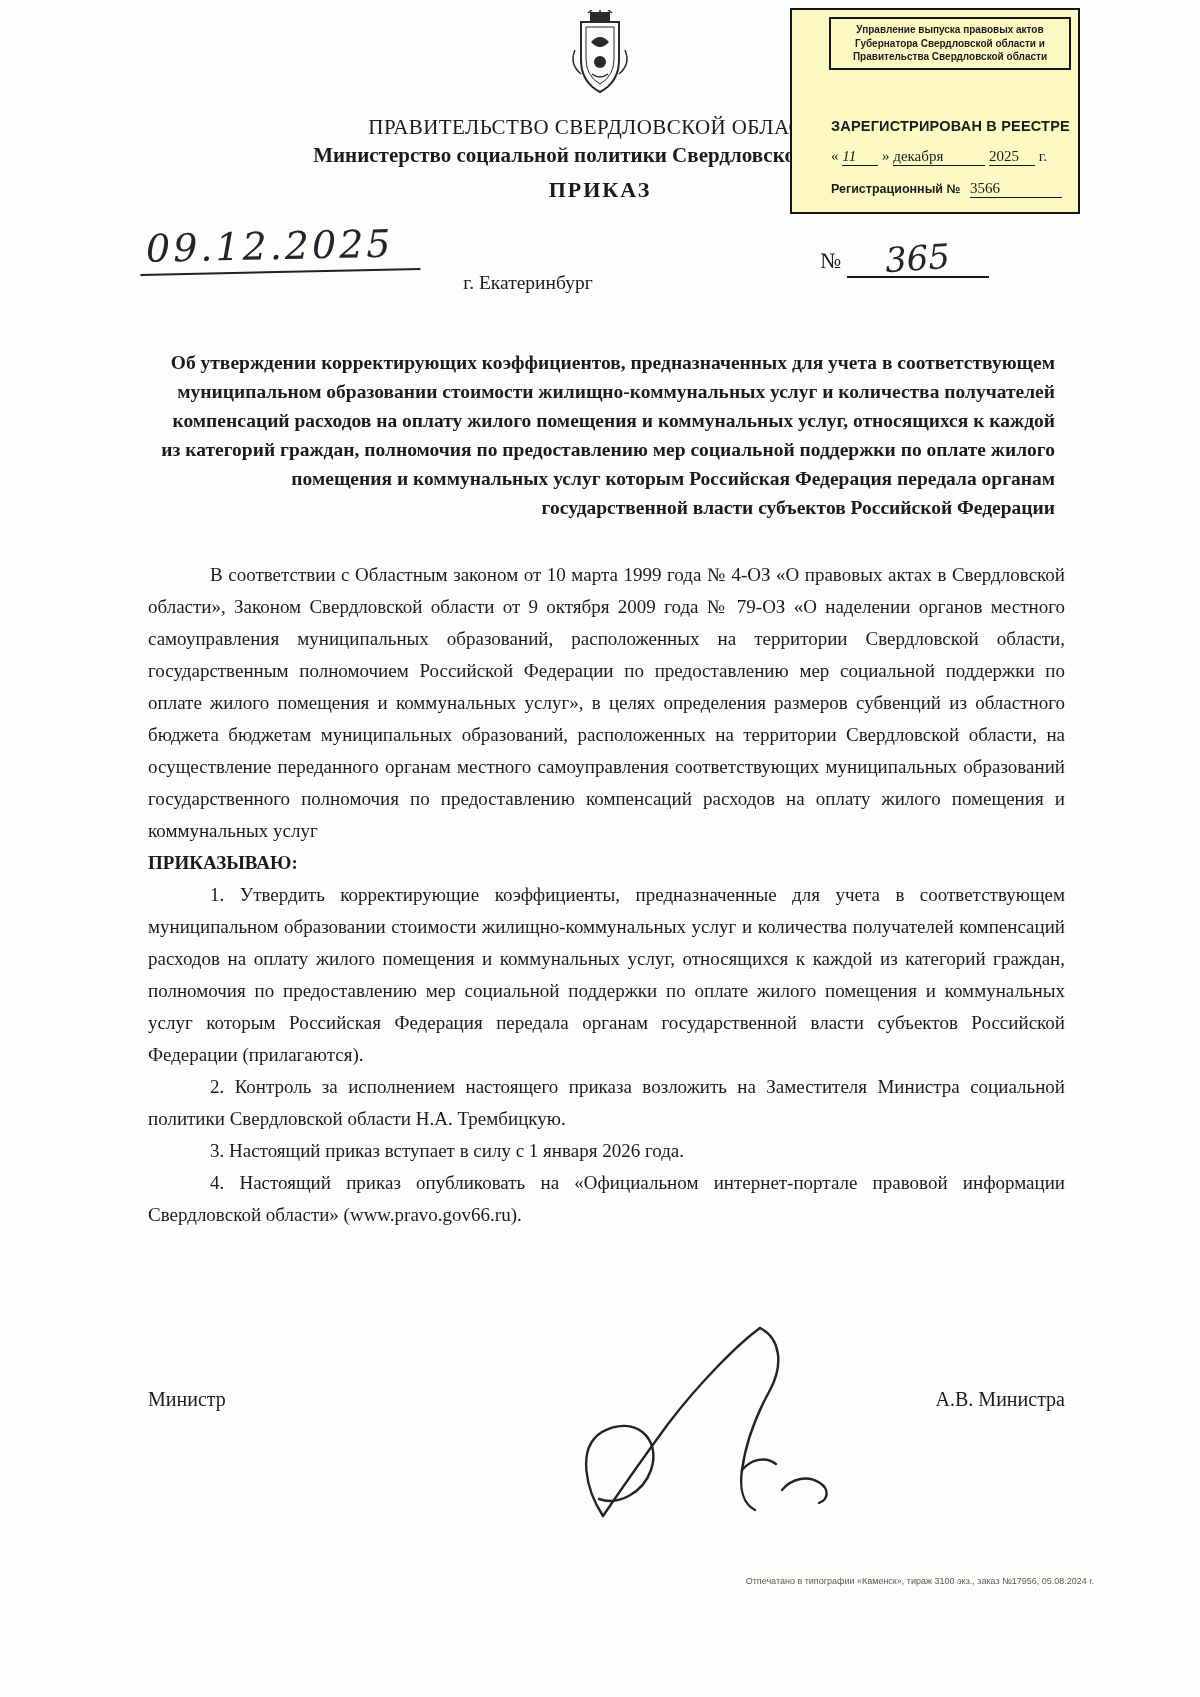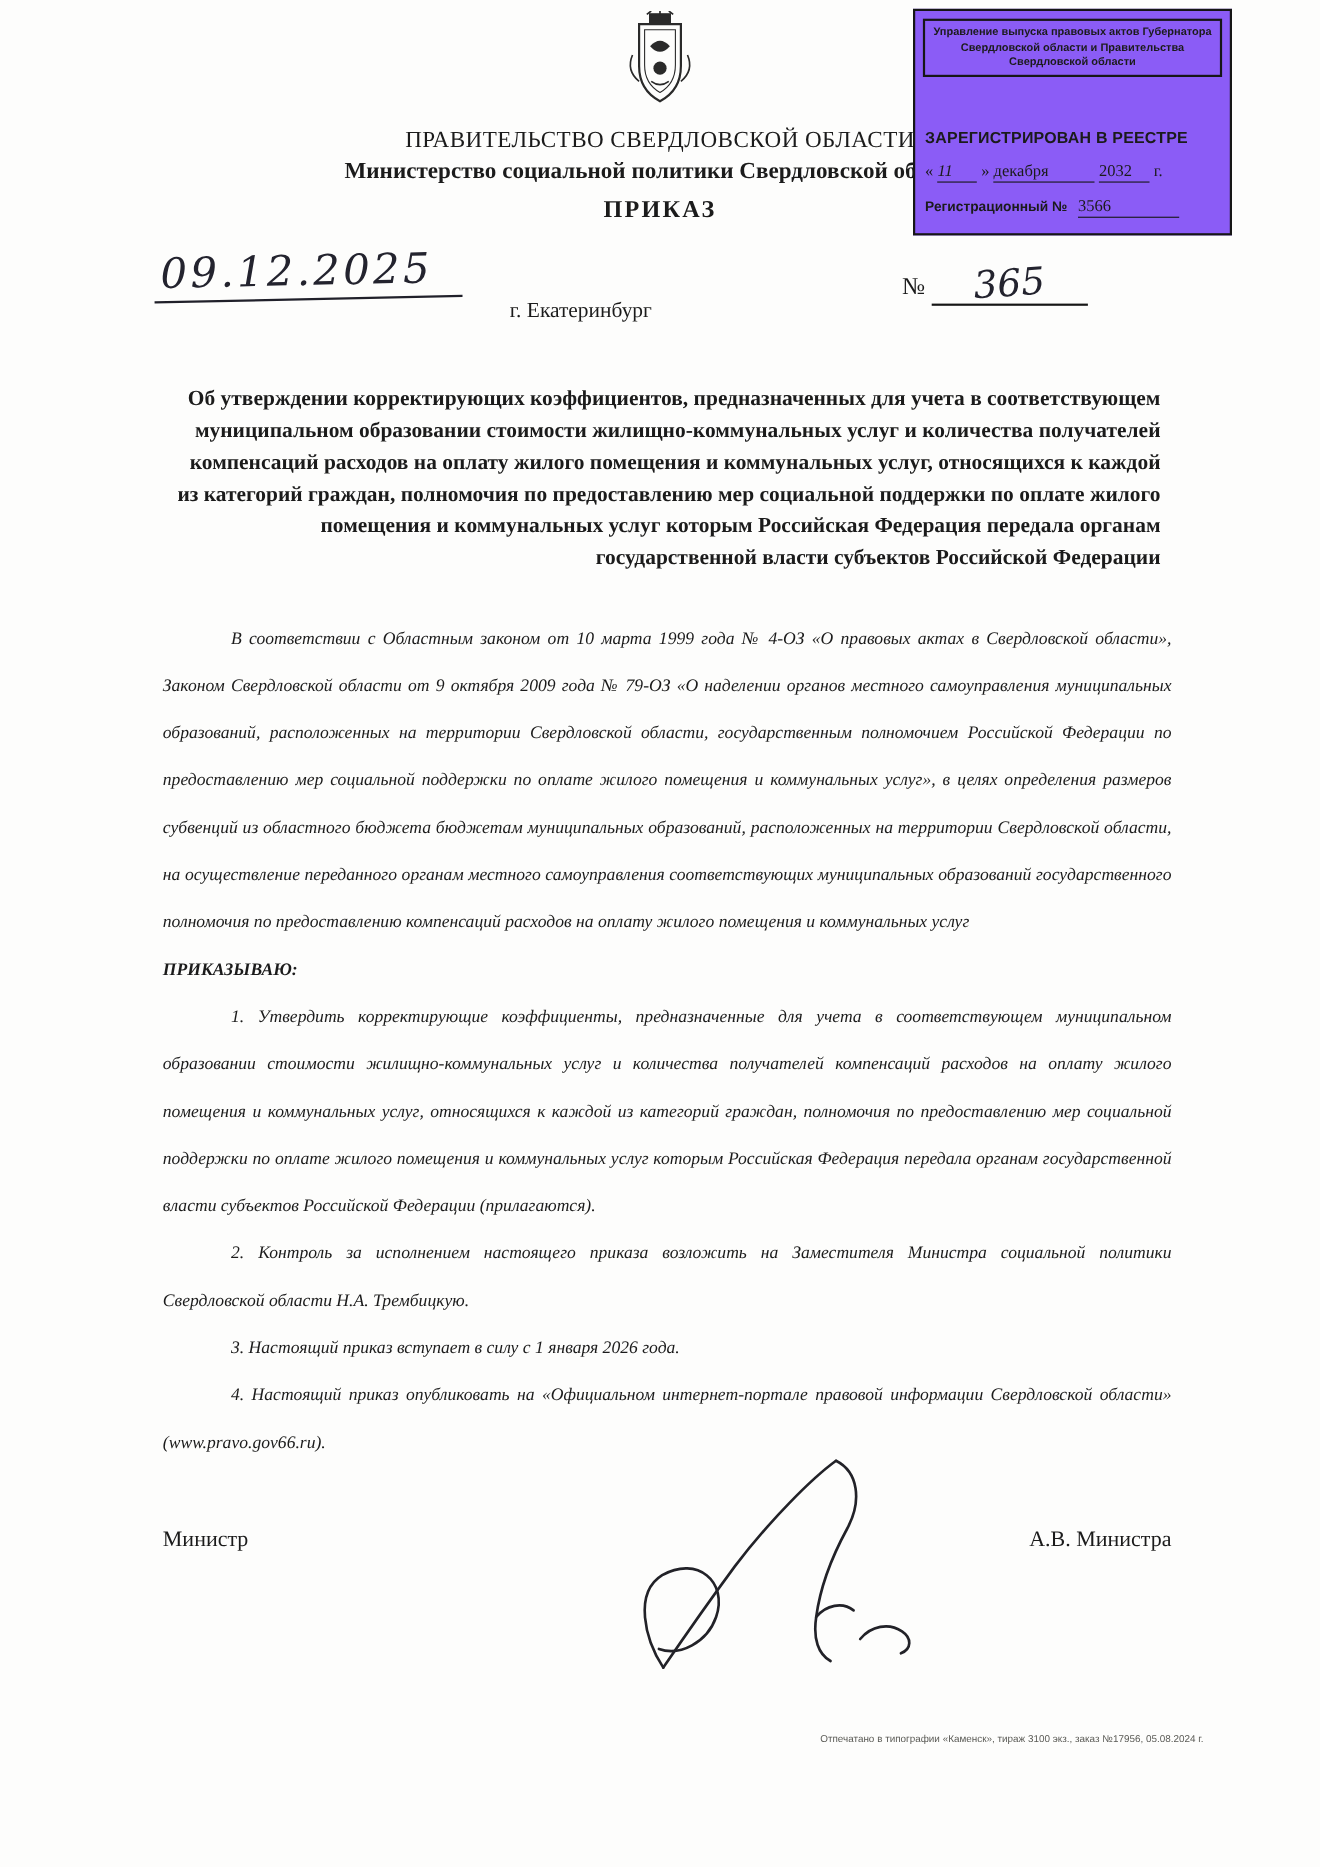--- a/index.html
+++ b/index.html
@@ -8,22 +8,22 @@
     position:relative; width:1200px; height:1697px; margin:0 auto;
     background:#fdfdfc; color:#1b1b1b; overflow:hidden;
     font-family:"Liberation Serif", serif;
   }
 
   
   .emblem { position:absolute; top:10px; left:563px; z-index:1; }
 
   
   .stamp {
-    position:absolute; top:8px; left:830px; width:290px;
-    background:#8b5cf6; border:2px solid #161616; z-index:5;
+    position:absolute; top:8px; left:790px; width:290px;
+    background:#fef9c3; border:2px solid #161616; z-index:5;padding-left:30px;
   }
   .stamp-office {
     margin:7px 7px 4px 7px; border:2px solid #161616; padding:4px 6px;
     font:bold 10px/1.35 "Liberation Sans", sans-serif; text-align:center;
   }
   .stamp-registered {
     font:bold 14.5px "Liberation Sans", sans-serif; letter-spacing:.2px;
     padding:6px 8px 2px 9px; white-space:nowrap;margin-top:42px;
   }
   .stamp-date {
@@ -66,21 +66,21 @@
     transform:rotate(-4deg); color:#23232e; position:relative; top:2px;
   }
   .city-line { position:absolute; top:272px; left:0; width:1056px; text-align:center; font-size:19.5px; z-index:2; }
 
   
   .content { position:absolute; top:348px; left:148px; width:917px; z-index:2; }
   .doc-title {
     font-weight:bold; font-size:19.5px; line-height:29px;
     text-align:right; padding:0 10px;
   }
-  .body-text { margin-top:37px; font-size:16px; line-height:43px; text-align:justify;font-style:italic; }
+  .body-text { margin-top:37px; font-size:19px; line-height:32px; text-align:justify; }
   .p-indent { text-indent:62px; }
   .resolve { font-weight:bold; text-align:left; }
 
   
   .sign-row {
     position:absolute; top:1388px; left:148px; width:917px;
     display:flex; justify-content:space-between; font-size:20px; z-index:2;
   }
   .signature-svg { position:absolute; top:1318px; left:548px; z-index:3; }
 
@@ -109,21 +109,21 @@
   </svg>
 
   <div class="stamp">
     <div class="stamp-office">Управление выпуска правовых актов Губернатора Свердловской области и Правительства Свердловской области</div>
     <div class="stamp-registered">ЗАРЕГИСТРИРОВАН В РЕЕСТРЕ</div>
     <div class="stamp-date">
       <span>«</span>
       <span class="u day">11</span>
       <span>»</span>
       <span class="u month">декабря</span>
-      <span class="u year">2032</span>
+      <span class="u year">2025</span>
       <span>г.</span>
     </div>
     <div class="stamp-reg">
       <span>Регистрационный №</span>
       <span class="u regnum">3566</span>
     </div>
   </div>
 
   <div class="letterhead">
     <div class="gov-line">ПРАВИТЕЛЬСТВО СВЕРДЛОВСКОЙ ОБЛАСТИ</div>

